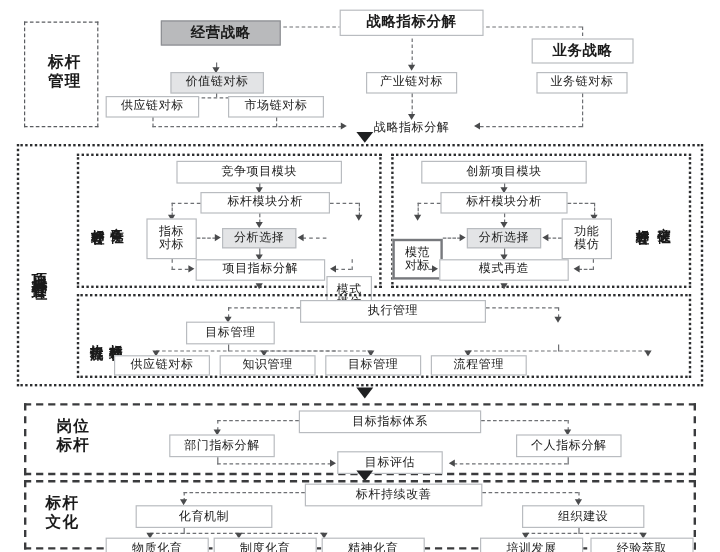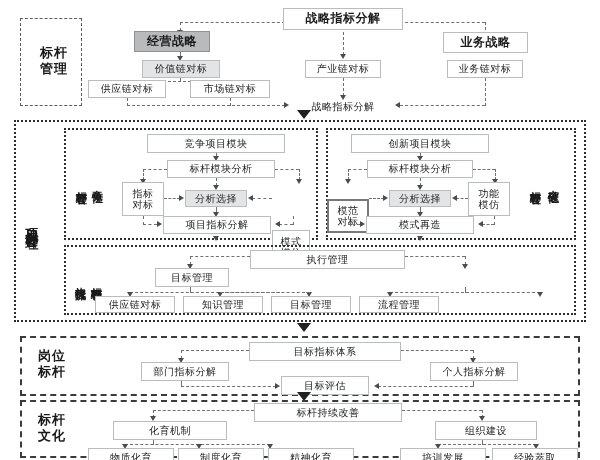--- a/index.html
+++ b/index.html
@@ -74,21 +74,21 @@
 
   <div class="ln h" style="left:400px;top:22px;width:85px;"></div>
   <div class="ln v" style="left:485px;top:22px;height:13px;"></div>
   <div class="arw down" style="left:481.5px;top:34px;"></div>
 
   <div class="ln v" style="left:343px;top:32px;height:23px;"></div>
   <div class="arw down" style="left:339.5px;top:54px;"></div>
 
   <div class="box bold" style="left:283px;top:8px;width:120px;height:22px;">战略指标分解</div>
 
-  <div class="box darkgray" style="left:134px;top:31px;width:76px;height:21px;">经营战略</div>
+  <div class="box darkgray" style="left:134px;top:17px;width:100px;height:21px;">经营战略</div>
 
   <div class="box bold" style="left:443px;top:32px;width:85px;height:21px;">业务战略</div>
 
   <div class="ln v" style="left:180px;top:52px;height:6px;"></div>
   <div class="arw down" style="left:176.5px;top:56px;"></div>
 
   <div class="box gray" style="left:142px;top:60px;width:78px;height:18px;">价值链对标</div>
 
   <div class="box" style="left:305px;top:60px;width:76px;height:18px;">产业链对标</div>
 
@@ -250,21 +250,21 @@
   <div class="ln h" style="left:220px;top:292px;width:90px;"></div>
 
   <div class="box" style="left:95px;top:296px;width:80px;height:17px;">供应链对标</div>
   <div class="box" style="left:183px;top:296px;width:80px;height:17px;">知识管理</div>
   <div class="box" style="left:271px;top:296px;width:80px;height:17px;">目标管理</div>
   <div class="box" style="left:359px;top:296px;width:80px;height:17px;">流程管理</div>
 
   <div class="arw bigdown" style="left:297px;top:323px;"></div>
 
   <div class="frame med" style="left:20px;top:336px;width:560px;height:60px;"></div>
-  <div class="hlabel" style="left:38px;top:348px;width:46px;white-space:pre-line;">岗位
+  <div class="hlabel" style="left:38px;top:348px;width:46px;white-space:pre-line;text-align:center;">岗位
 标杆</div>
 
   <div class="box" style="left:249px;top:342px;width:152px;height:19px;">目标指标体系</div>
 
   <div class="ln h" style="left:181px;top:350px;width:68px;"></div>
   <div class="ln v" style="left:181px;top:350px;height:9px;"></div>
   <div class="arw down" style="left:177.5px;top:358px;"></div>
   <div class="ln h" style="left:401px;top:350px;width:72px;"></div>
   <div class="ln v" style="left:473px;top:350px;height:9px;"></div>
   <div class="arw down" style="left:469.5px;top:358px;"></div>

